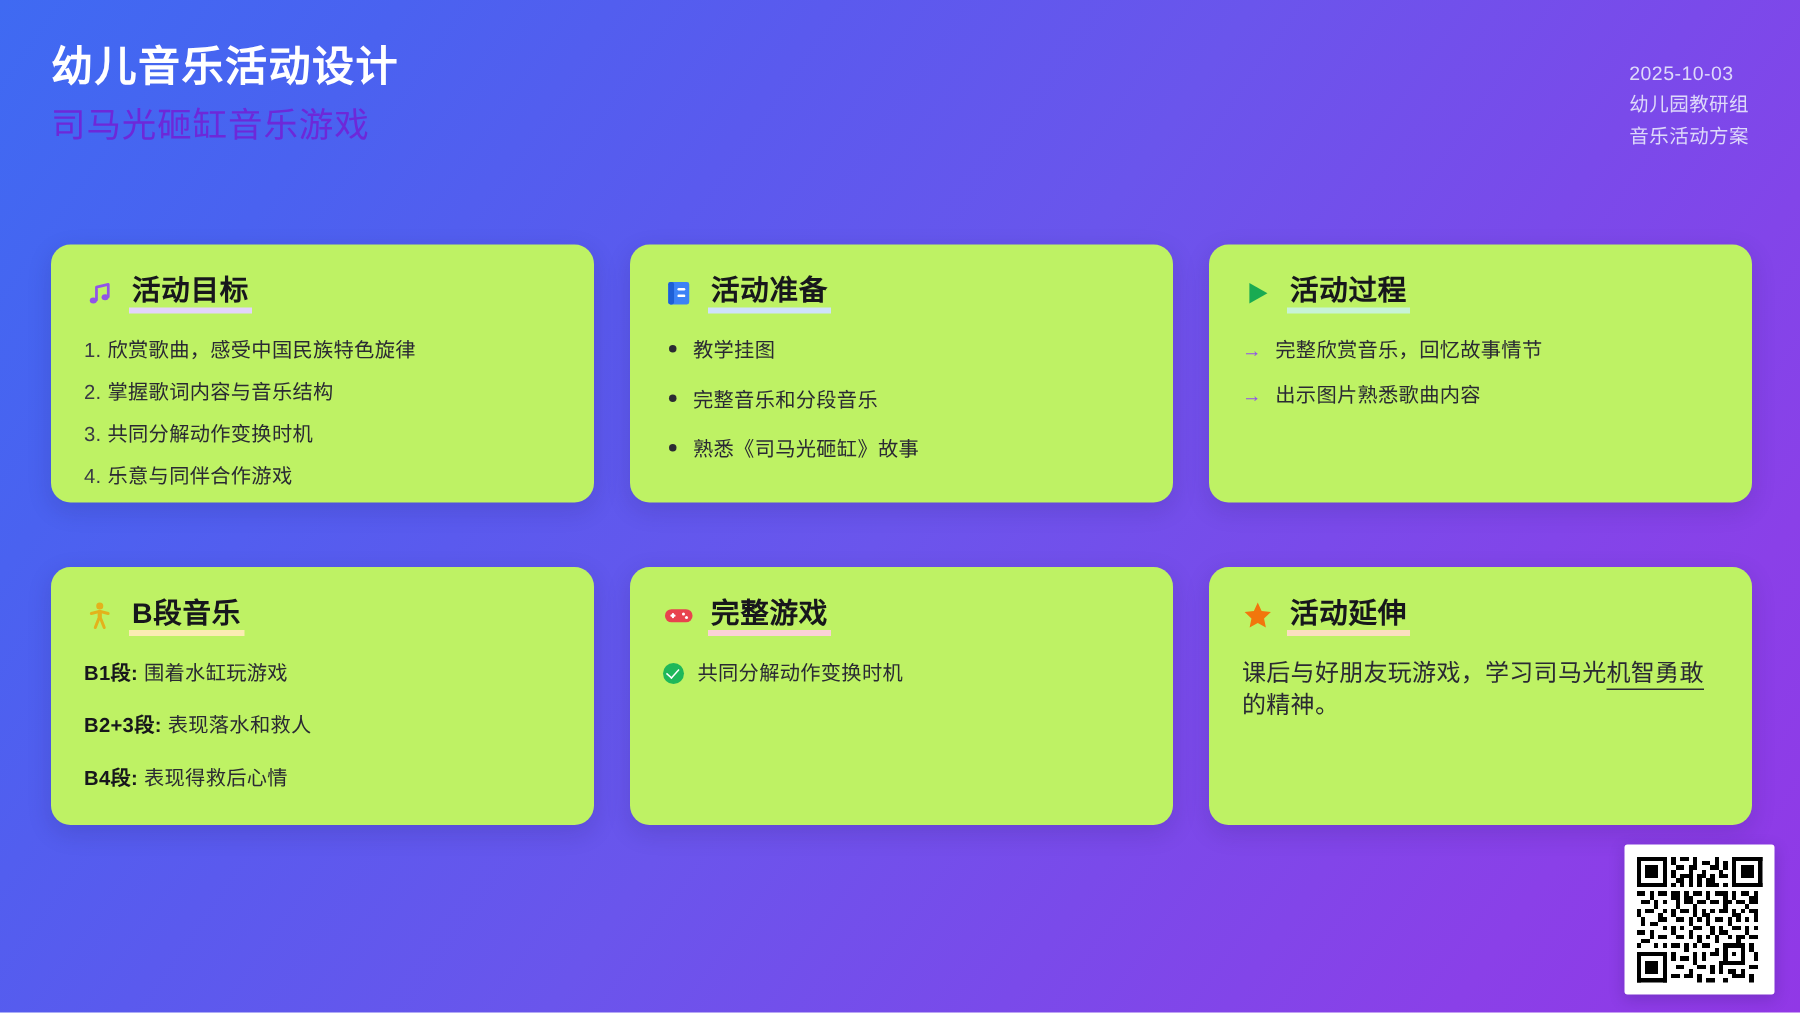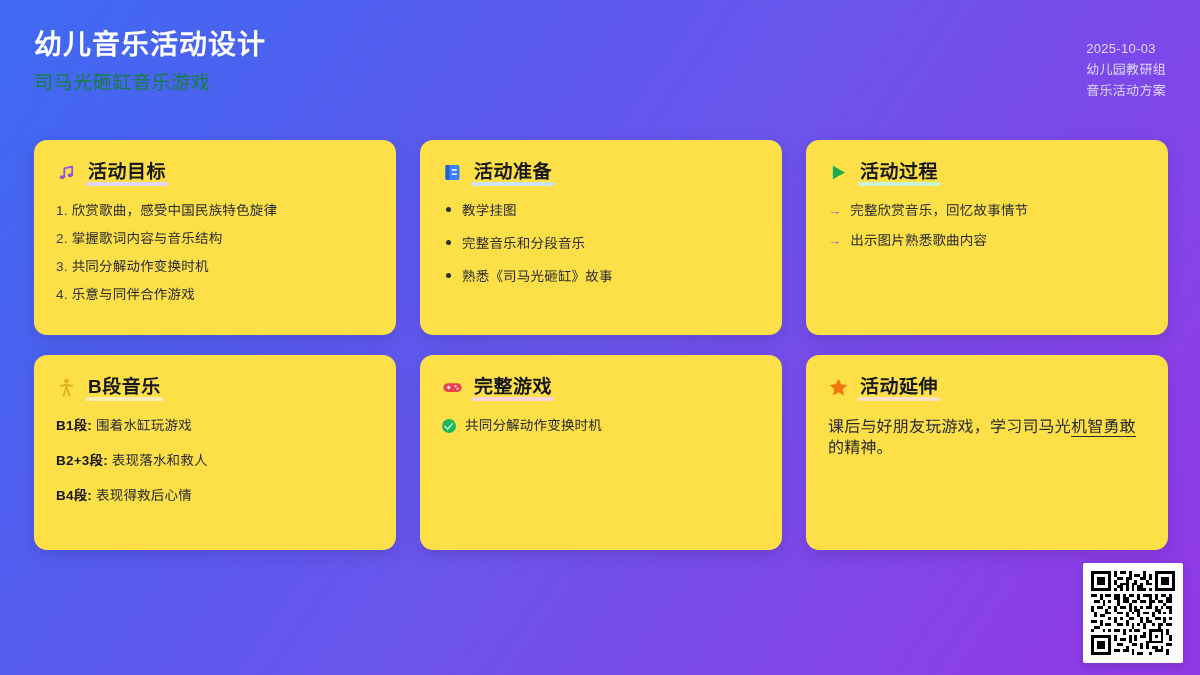--- a/index.html
+++ b/index.html
@@ -25,47 +25,47 @@
     position:absolute; left:0; top:0; width:1200px; height:128px;
     padding:26px 34px 0 34px;
     display:flex; justify-content:space-between; align-items:flex-start;
   }
   .header-left { display:flex; flex-direction:column; }
   .title {
     color:#ffffff; font-size:28px; font-weight:bold;
     letter-spacing:1px; line-height:38px;
   }
   .subtitle {
-    color:#15803d; font-size:19px; font-weight:normal;
-    letter-spacing:0.6px; line-height:30px; margin-top:4px;font-family:Liberation Serif, serif;
+    color:#6d28d9; font-size:23px; font-weight:normal;
+    letter-spacing:0.6px; line-height:30px; margin-top:4px;
   }
   .header-right {
     display:flex; flex-direction:column; align-items:flex-start;
     padding-top:12px;
   }
   .meta-line {
     color:#ded9fa; font-size:13px; line-height:21px; letter-spacing:0.3px;
   }
 
   
   .grid {
     position:absolute; left:34px; top:140px;
     width:1132px;
     display:grid;
     grid-template-columns:repeat(3, 362px);
     grid-template-rows:195px 195px;
     column-gap:24px; row-gap:20px;
   }
   .card {
-    background:#fde047;
+    background:#bef264;
     border-radius:13px;
     padding:19px 22px 14px 22px;
     box-shadow:0 5px 16px rgba(30,18,80,0.16);
     overflow:hidden;
-    display:flex; flex-direction:column;
+    display:flex; flex-direction:column;margin-top:23px;
   }
   .card-head {
     display:flex; align-items:center; gap:9px;
     margin-bottom:15px;
   }
   .card-title-wrap { display:inline-block; }
   .card-title {
     font-size:19px; font-weight:bold; color:#17171c;
     letter-spacing:0.5px; line-height:26px;
     display:inline-block; padding:0 2px 1px 2px;

